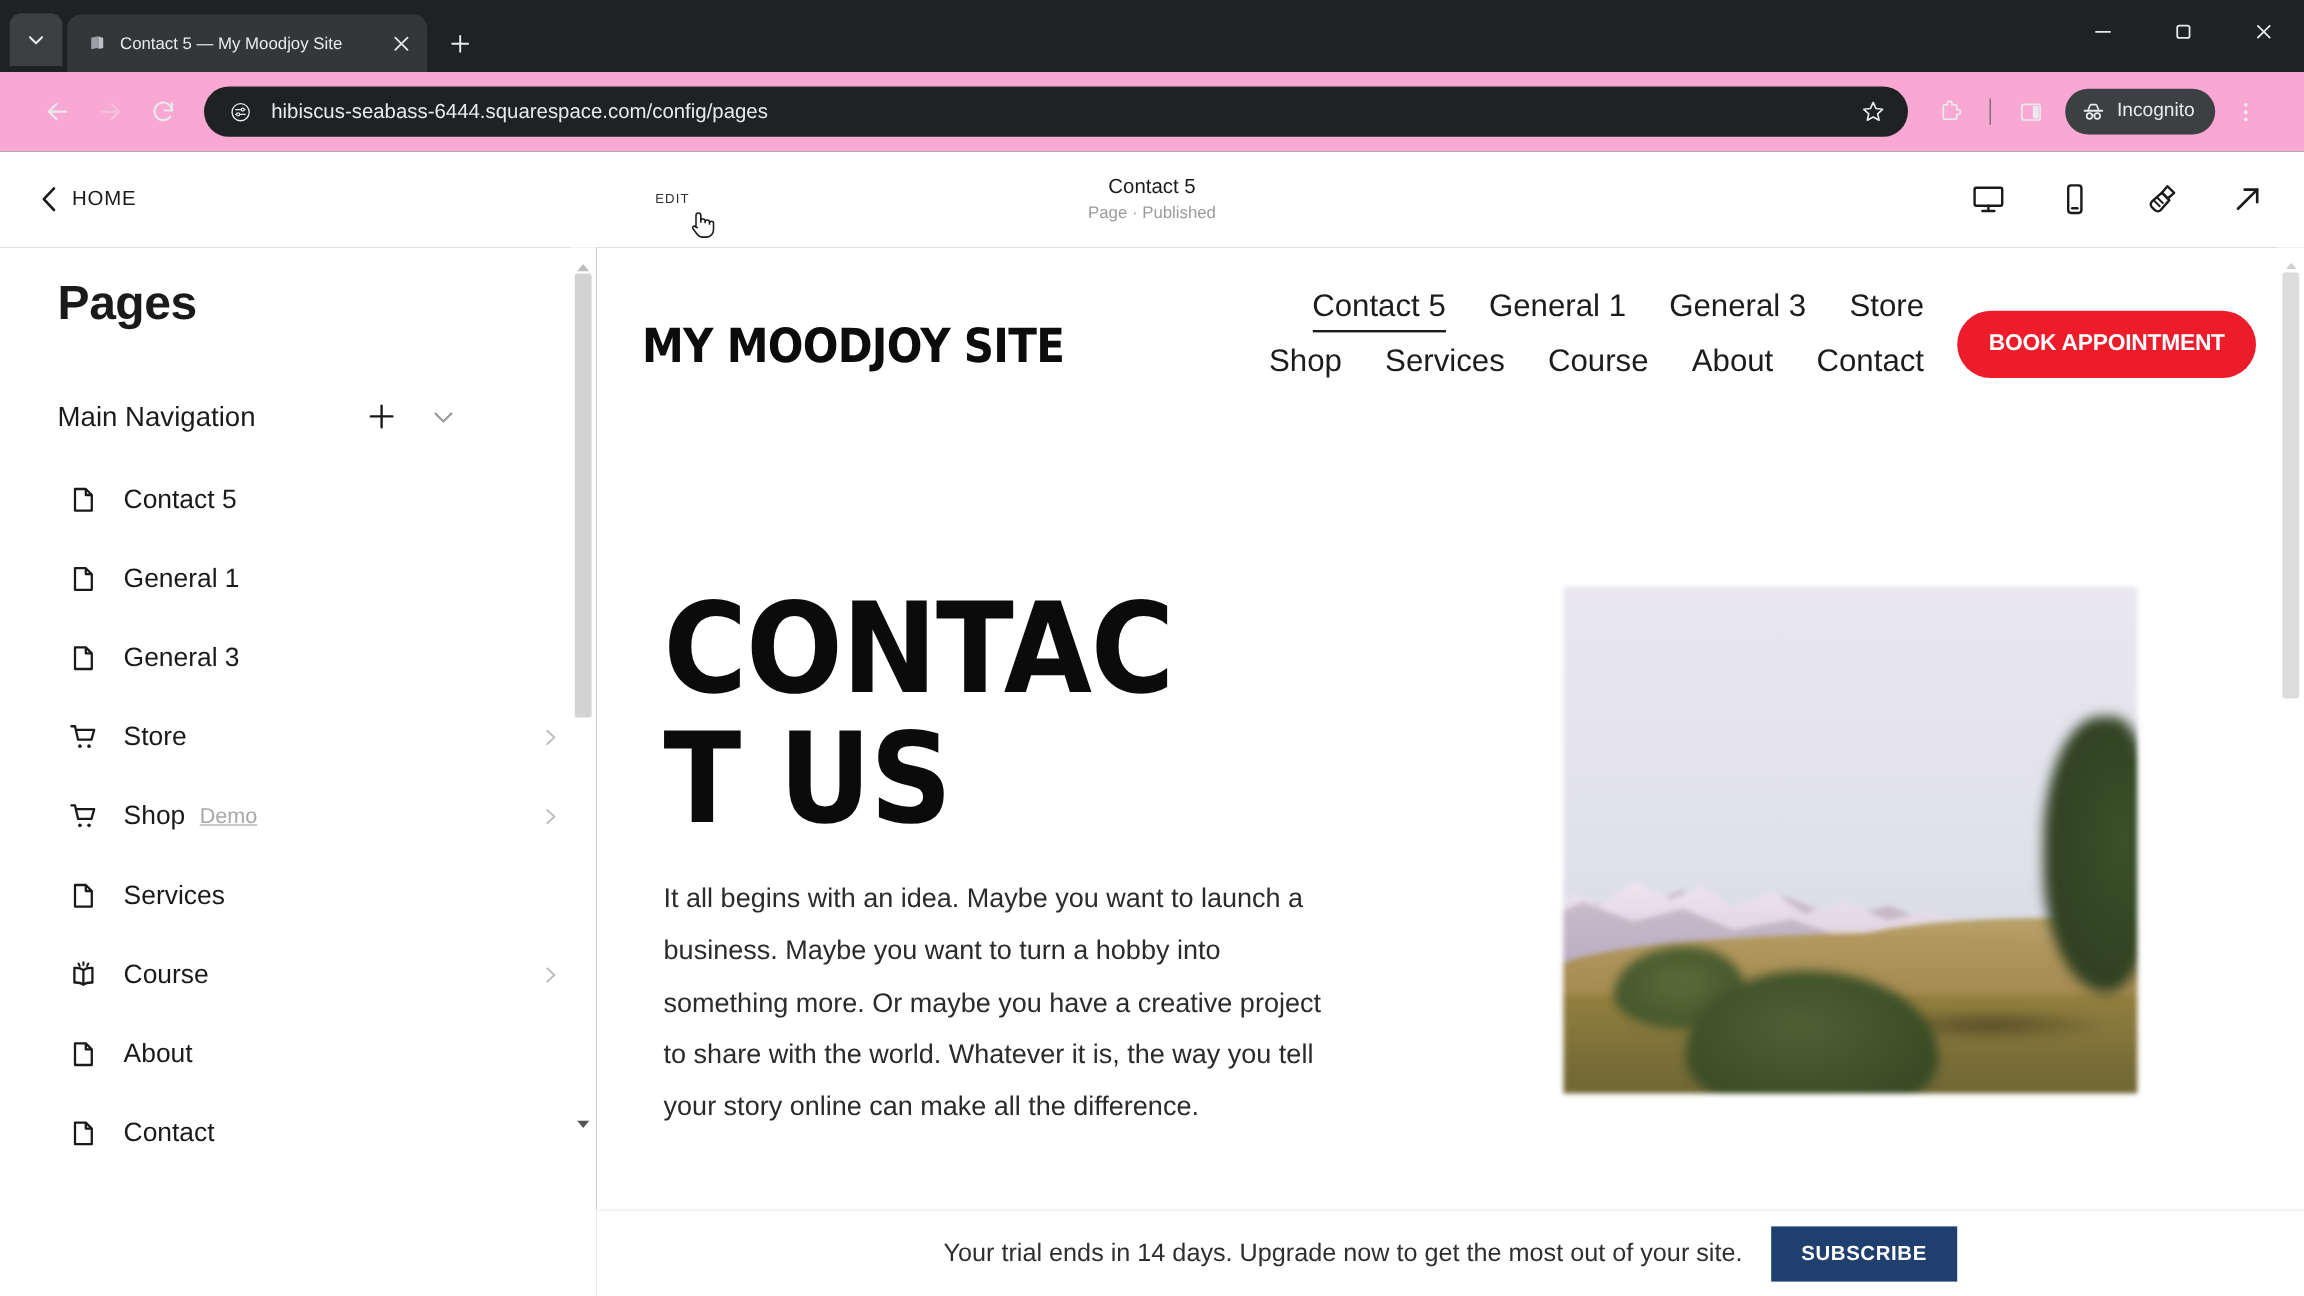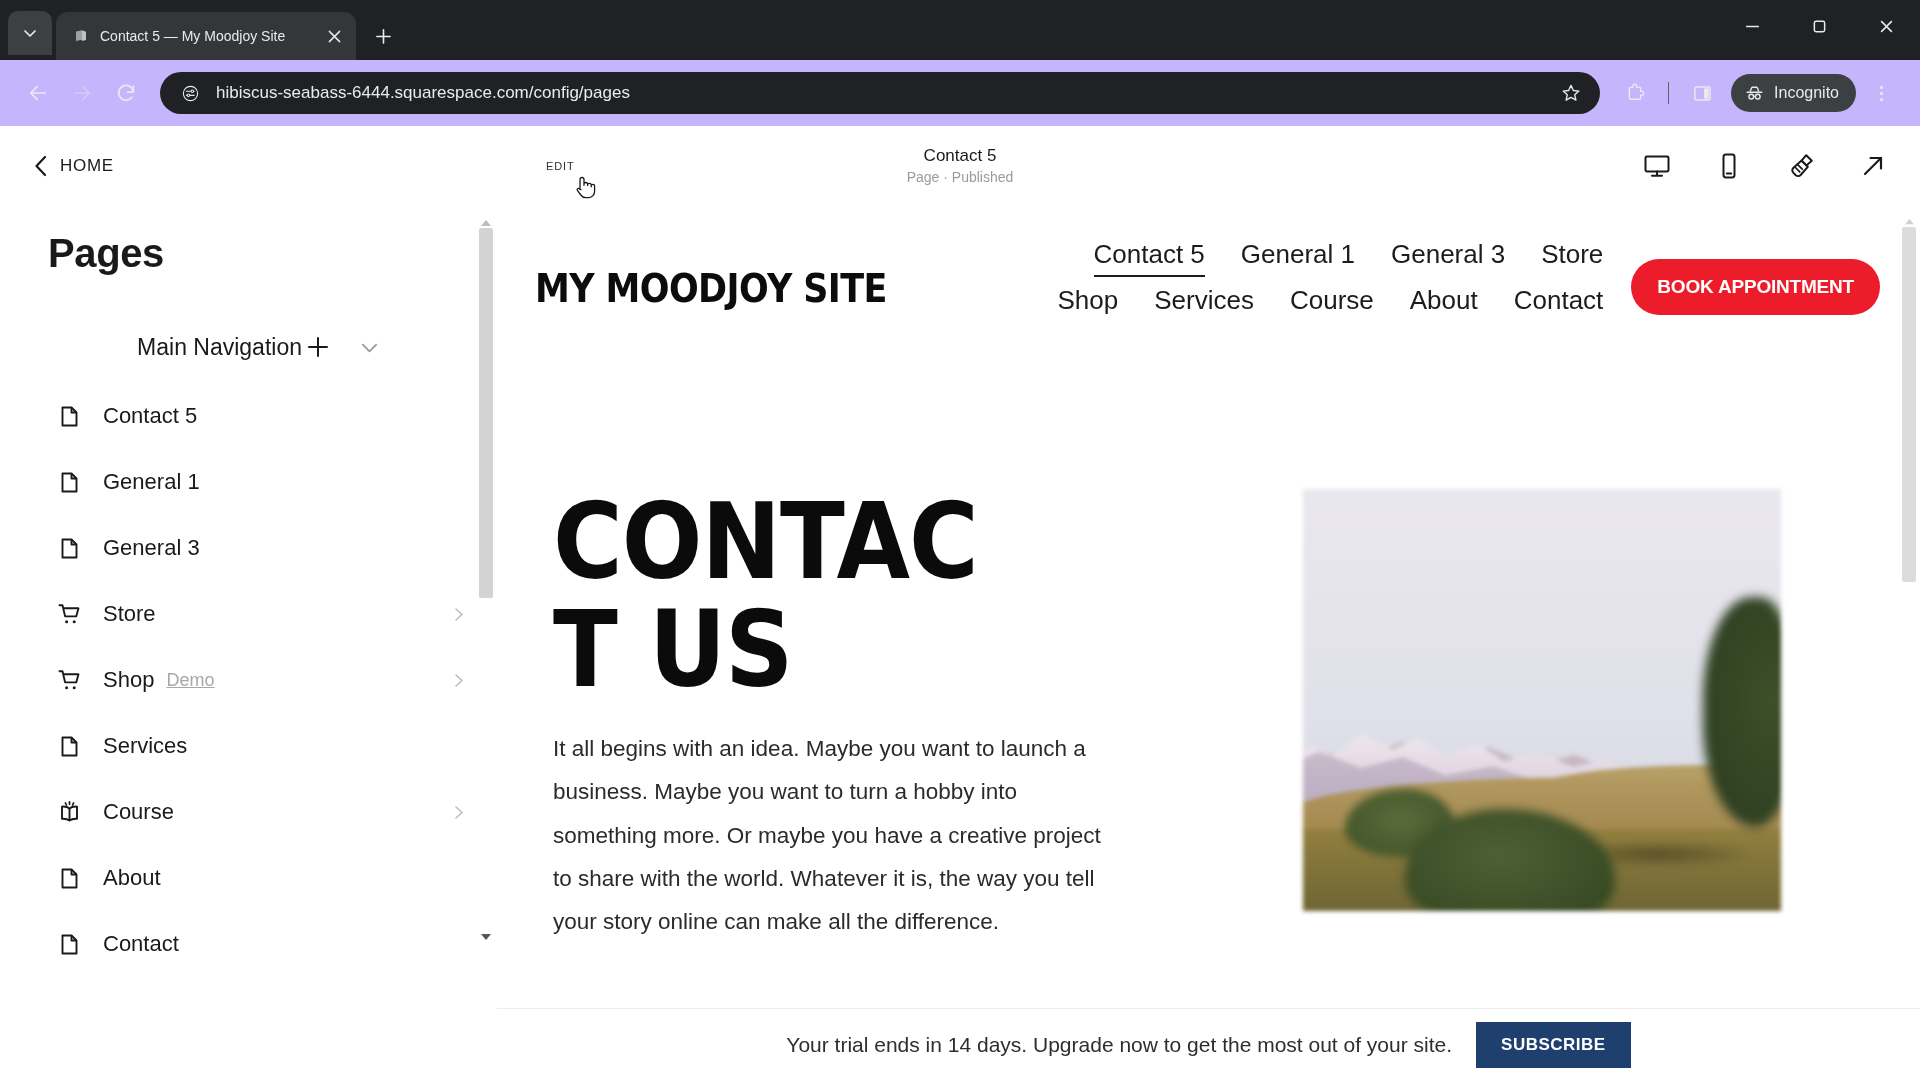--- a/index.html
+++ b/index.html
@@ -78,24 +78,24 @@
     align-items: center;
   }
   .win-btn {
     width: 67px; height: 52px;
     display: flex; align-items: center; justify-content: center;
   }
   .win-btn svg { width: 15px; height: 15px; }
 
   .chrome-toolbar {
     height: 66px;
-    background: #c4b5fd;
-    display: flex;
-    align-items: center;
-    padding: 0 18px;
+    background: #f9a8d4;
+    display: flex;
+    align-items: center;
+    padding: 0 28px;
     gap: 4px;
   }
   .nav-btn {
     width: 40px; height: 40px;
     display: flex; align-items: center; justify-content: center;
     border-radius: 50%;
     flex: none;
   }
   .nav-btn svg { width: 22px; height: 22px; }
   .nav-btn.disabled { opacity: 0.38; }
@@ -246,21 +246,20 @@
     font-weight: 700;
     color: #1a1a1a;
     margin: 25px 0 0 48px;
     letter-spacing: -0.4px;
   }
   .ss-nav-head {
     display: flex;
     align-items: center;
     margin: 55px 0 0 48px;
     padding-right: 112px;
-    text-align: right;
   }
   .ss-nav-head-label {
     font-size: 23px;
     color: #1a1a1a;
     flex: 1;
     font-weight: 400;
   }
   .ss-nav-head-btn {
     width: 32px; height: 32px;
     display: flex; align-items: center; justify-content: center;

